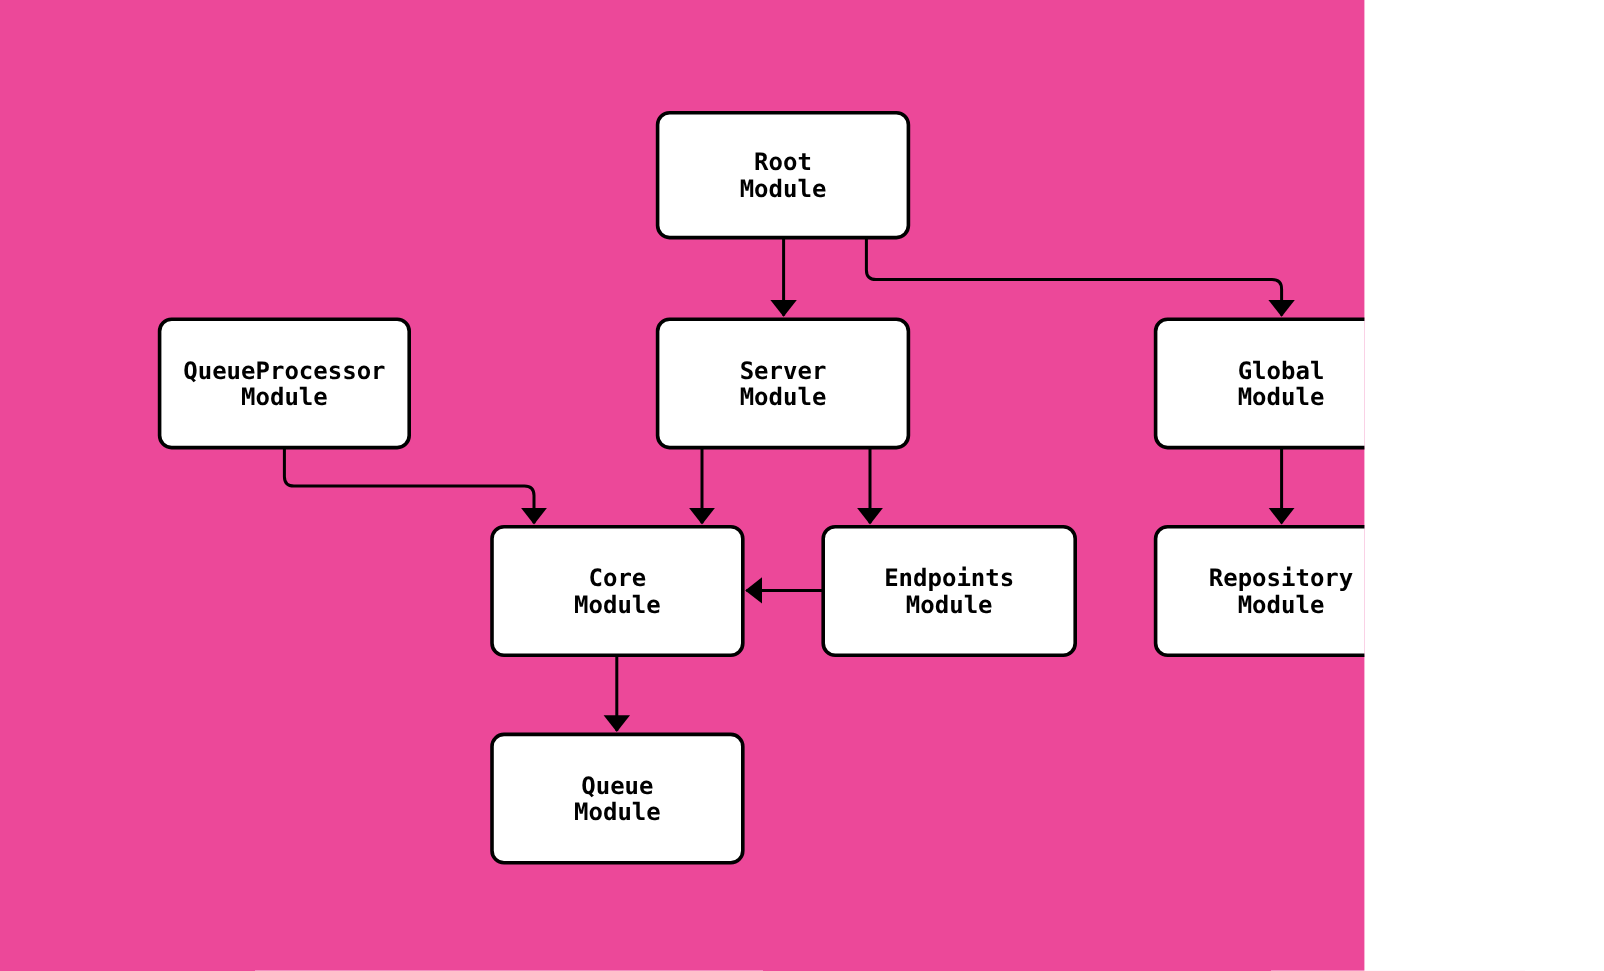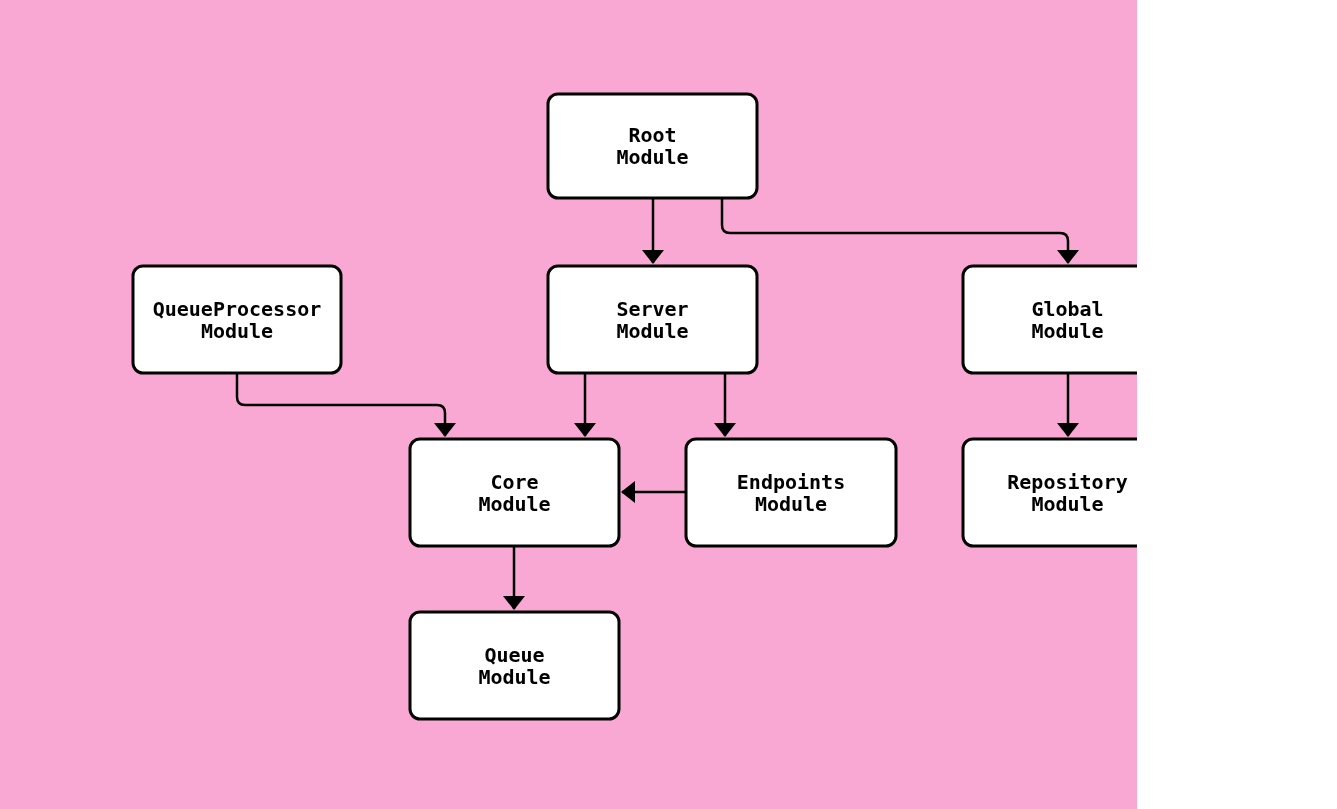--- a/index.html
+++ b/index.html
@@ -4,21 +4,21 @@
 <style>
   html, body {
     margin: 0;
     padding: 0;
     background: #ffffff;
   }
   #canvas-wrap {
     position: relative;
     width: 1137px;
     height: 809px;
-    background: #f9a8d4;
+    background: #ec4899;
     overflow: hidden;
   }
   svg text {
     font-family: "DejaVu Sans Mono", "Liberation Mono", monospace;
     font-weight: bold;
   }
 </style>
 </head>
 <body>
 

